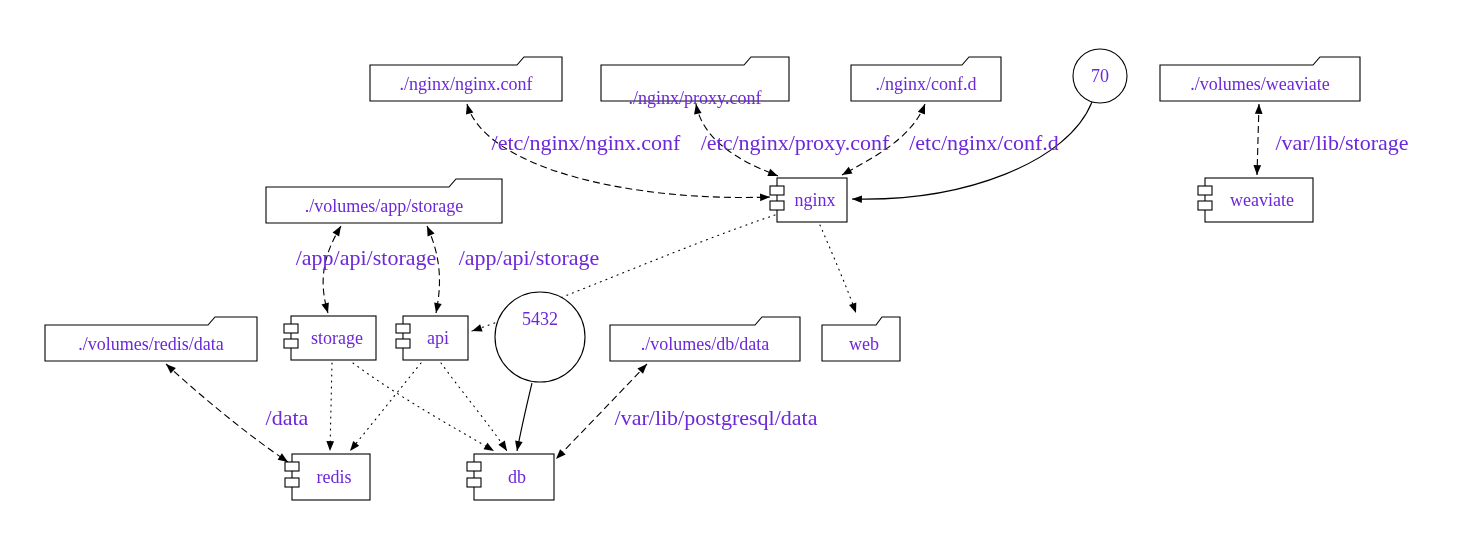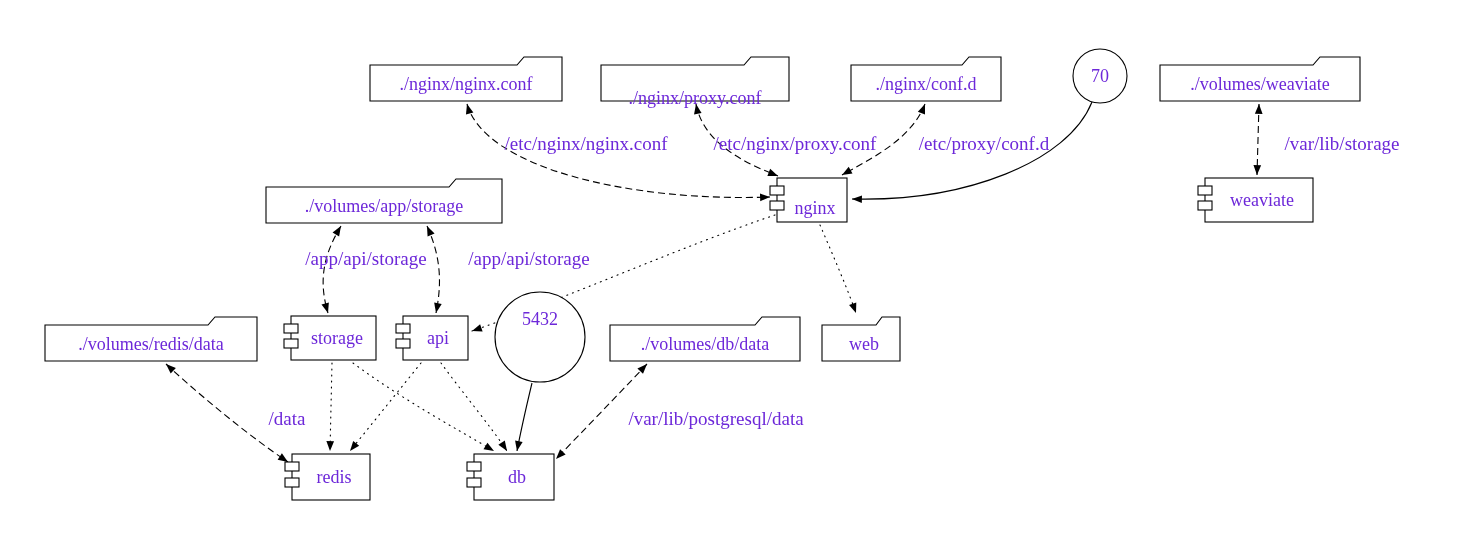--- a/index.html
+++ b/index.html
@@ -35,21 +35,21 @@
   .edge-solid  { stroke-dasharray: none; }
   .lbl {
     position: absolute;
     transform: translate(-50%, -50%);
     white-space: nowrap;
     font-size: 18px;
     line-height: 1;
     color: #6d28d9;
   }
   .edge-lbl {
-    font-size: 19px;
+    font-size: 22px;
   }
 </style>
 </head>
 <body>
 
 <div class="canvas">
 
   <svg width="1466" height="549" viewBox="0 0 1466 549">
     <defs>
       <marker id="arrow" viewBox="0 0 10 8" refX="9.5" refY="4" markerWidth="10" markerHeight="8" orient="auto-start-reverse">
@@ -122,33 +122,33 @@
       </g>
     </g>
   </svg>
 
   <div class="lbl" style="left:466px; top:84px">./nginx/nginx.conf</div>
   <div class="lbl" style="left:695px; top:98px">./nginx/proxy.conf</div>
   <div class="lbl" style="left:926px; top:84px">./nginx/conf.d</div>
   <div class="lbl" style="left:1100px; top:76px">70</div>
   <div class="lbl" style="left:1260px; top:84px">./volumes/weaviate</div>
   <div class="lbl" style="left:384px; top:206px">./volumes/app/storage</div>
-  <div class="lbl" style="left:815px; top:208px">nginx</div>
+  <div class="lbl" style="left:815px; top:200px">nginx</div>
   <div class="lbl" style="left:1262px; top:200px">weaviate</div>
   <div class="lbl" style="left:151px; top:344px">./volumes/redis/data</div>
   <div class="lbl" style="left:337px; top:338px">storage</div>
   <div class="lbl" style="left:438px; top:338px">api</div>
   <div class="lbl" style="left:540px; top:319px">5432</div>
   <div class="lbl" style="left:705px; top:344px">./volumes/db/data</div>
   <div class="lbl" style="left:864px; top:344px">web</div>
   <div class="lbl" style="left:334px; top:477px">redis</div>
   <div class="lbl" style="left:517px; top:477px">db</div>
 
   <div class="lbl edge-lbl" style="left:586px; top:143px">/etc/nginx/nginx.conf</div>
   <div class="lbl edge-lbl" style="left:795px; top:143px">/etc/nginx/proxy.conf</div>
-  <div class="lbl edge-lbl" style="left:984px; top:143px">/etc/proxy/conf.d</div>
+  <div class="lbl edge-lbl" style="left:984px; top:143px">/etc/nginx/conf.d</div>
   <div class="lbl edge-lbl" style="left:1342px; top:143px">/var/lib/storage</div>
   <div class="lbl edge-lbl" style="left:366px; top:258px">/app/api/storage</div>
   <div class="lbl edge-lbl" style="left:529px; top:258px">/app/api/storage</div>
   <div class="lbl edge-lbl" style="left:287px; top:418px">/data</div>
   <div class="lbl edge-lbl" style="left:716px; top:418px">/var/lib/postgresql/data</div>
 
 </div>
 
 </body></html>

